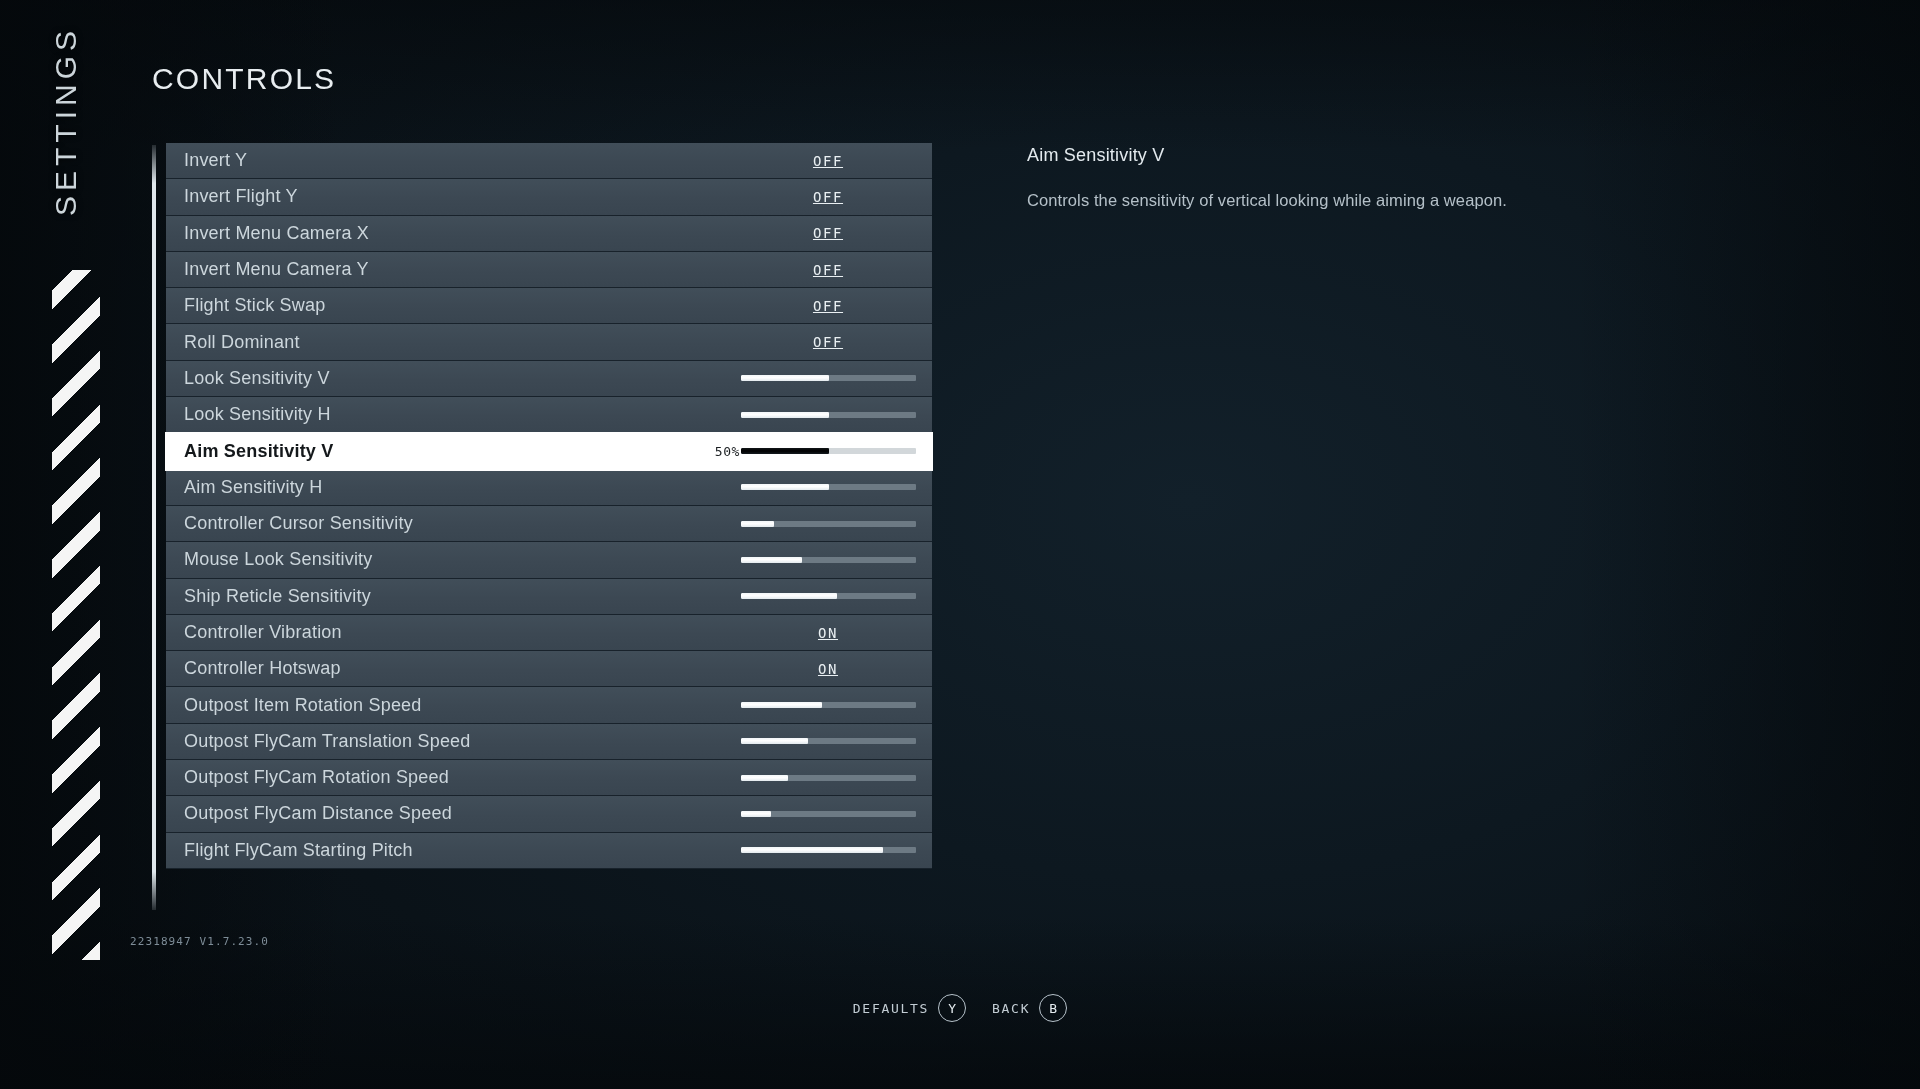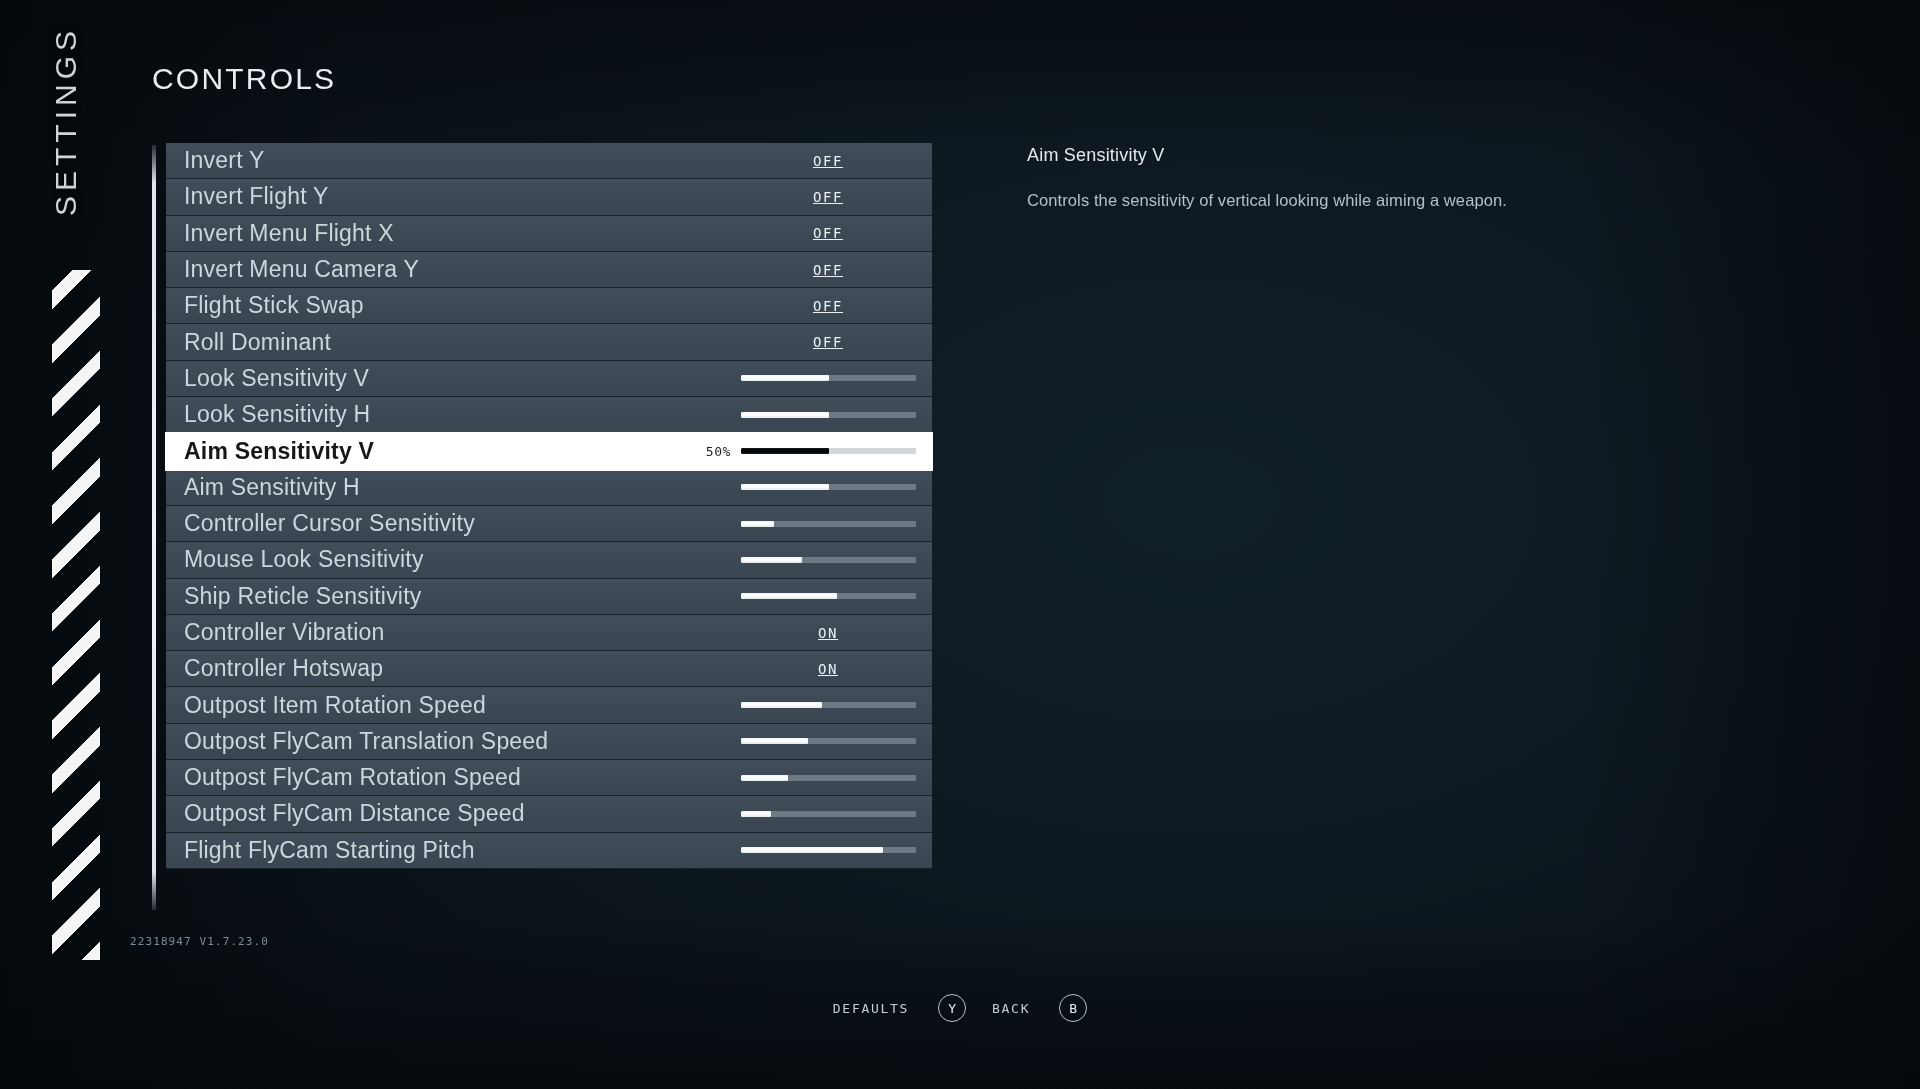--- a/index.html
+++ b/index.html
@@ -100,21 +100,21 @@
     position:relative;
     display:flex;
     align-items:center;
     height:36.3px;
     background:linear-gradient(to bottom,#414e59 0%, #3c4853 55%, #394550 100%);
     border-bottom:1px solid #18222b;
     padding-left:18px;
     padding-right:16px;
   }
   .row-label {
-    font-size:23px;
+    font-size:18px;
     color:#ccd6dc;
     letter-spacing:.2px;
     white-space:nowrap;
     flex:0 0 auto;
   }
   .row-spacer { flex:1 1 auto; }
 
   
   .row-toggle {
     width:176px;
@@ -133,21 +133,21 @@
     align-items:center;
     justify-content:flex-end;
     flex:0 0 auto;
     width:250px;
   }
   .slider-pct {
     font-size:13px;
     letter-spacing:.6px;
     color:#1b1f22;
     font-family:"DejaVu Sans Mono", monospace;
-    margin-right:10px;
+    margin-right:1px;
     min-width:34px;
     text-align:right;
     visibility:hidden;
   }
   .track {
     position:relative;
     width:175px; height:6px;
     background:#6d7a84;
     border-radius:1px;
     overflow:hidden;
@@ -214,21 +214,21 @@
     left:0; right:0; top:994px;
     display:flex;
     justify-content:center;
     align-items:center;
     gap:26px;
     z-index:4;
   }
   .hint {
     display:flex;
     align-items:center;
-    gap:29px;
+    gap:9px;
   }
   .hint-label {
     font-size:13px;
     letter-spacing:1.7px;
     color:#c3cdd4;
     font-family:"DejaVu Sans Mono", monospace;
   }
   .hint-key {
     width:28px; height:28px;
     border-radius:50%;
@@ -259,21 +259,21 @@
           <div class="row-label">Invert Y</div>
           <div class="row-spacer"></div>
           <div class="row-toggle">OFF</div>
         </div>
         <div class="row">
           <div class="row-label">Invert Flight Y</div>
           <div class="row-spacer"></div>
           <div class="row-toggle">OFF</div>
         </div>
         <div class="row">
-          <div class="row-label">Invert Menu Flight X</div>
+          <div class="row-label">Invert Menu Camera X</div>
           <div class="row-spacer"></div>
           <div class="row-toggle">OFF</div>
         </div>
         <div class="row">
           <div class="row-label">Invert Menu Camera Y</div>
           <div class="row-spacer"></div>
           <div class="row-toggle">OFF</div>
         </div>
         <div class="row">
           <div class="row-label">Flight Stick Swap</div>

